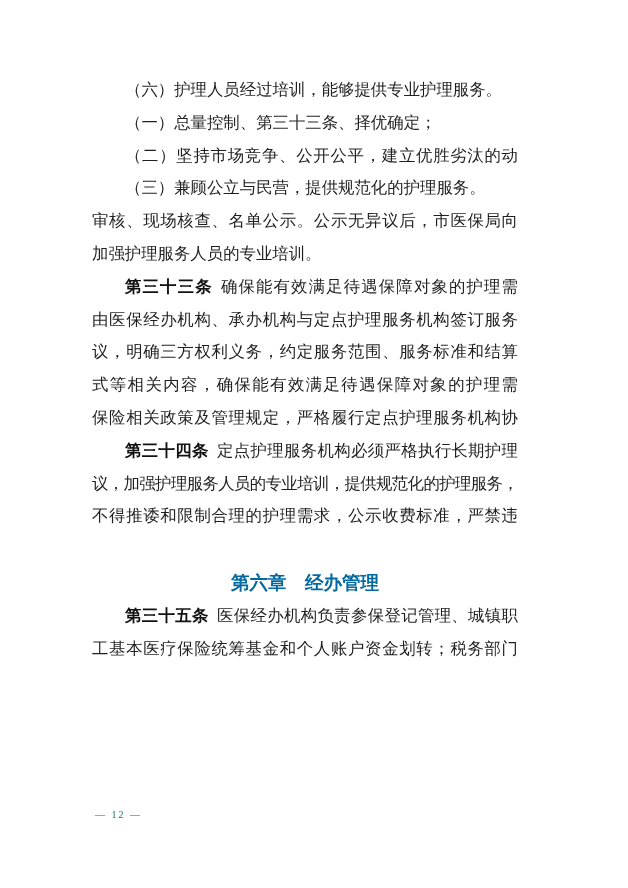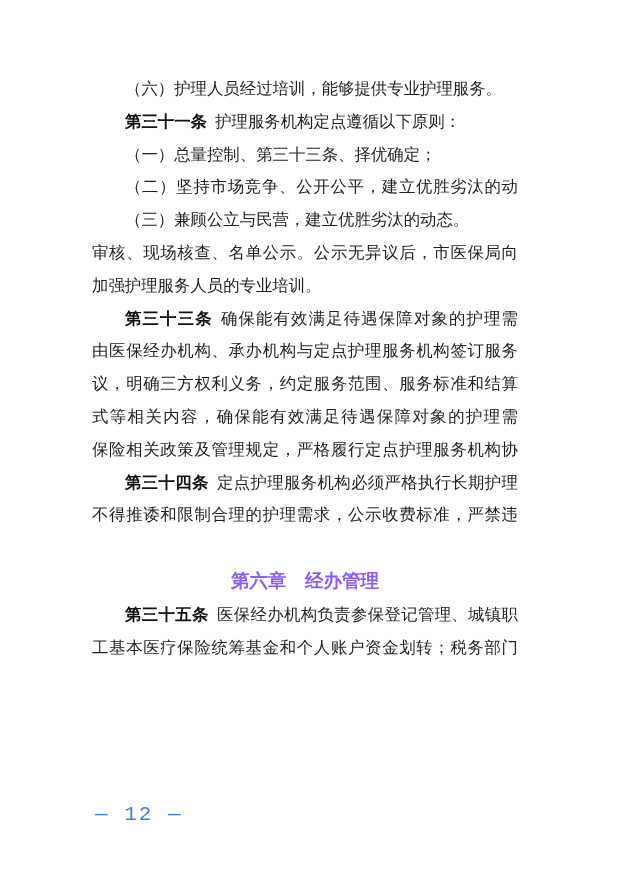--- a/index.html
+++ b/index.html
@@ -2,21 +2,21 @@
 <html><head>
 <meta charset="utf-8">
 <style>
   html,body { margin:0; padding:0; }
   body { background:#ffffff; }
   .page {
     position:relative;
     width:628px; height:888px;
     background:#ffffff;
     overflow:hidden;
-    font-family:Liberation Mono, monospace;
+    font-family:Liberation Serif, serif;
   }
   .textblock {
     position:absolute;
     left:92px; top:74px;
     width:426px;
   }
   .line {
     font-size:16.4px;
     line-height:32.8px;
     height:32.8px;
@@ -35,67 +35,67 @@
     font-weight:bold;
     color:#111111;
     margin-right:0.5em;
   }
   .chapter {
     margin-top:34px;
     height:32.8px;
     line-height:32.8px;
     font-size:18.5px;
     font-weight:bold;
-    color:#8b5cf6;
+    color:#0369a1;
     text-align:center;
   }
   .after-chapter { }
   .pagenum {
     position:absolute;
     left:95px; top:802px;
-    font-size:21px;
+    font-size:10px;
     line-height:26px;
-    color:#3b82f6;
+    color:#0f766e;
     letter-spacing:2px;
   }
 </style>
 </head>
 <body>
 
 <div class="page">
   <div class="textblock">
 
     <div class="line indent"><span>（六）护理人员经过培训，能够提供专业护理服务。</span></div>
 
-    <div class="line indent"><b class="term">第三十一条</b><span>护理服务机构定点遵循以下原则：</span></div>
 
     <div class="line indent"><span>（一）总量控制、第三十三条、择优确定；</span></div>
 
     <div class="line indent fill"><span>（二）坚持市场竞争、公开公平，建立优胜劣汰的动态</span></div>
 
 
-    <div class="line indent"><span>（三）兼顾公立与民营，建立优胜劣汰的动态。</span></div>
+    <div class="line indent"><span>（三）兼顾公立与民营，提供规范化的护理服务。</span></div>
 
 
     <div class="line fill"><span>审核、现场核查、名单公示。公示无异议后，市医保局向社</span></div>
 
     <div class="line"><span>加强护理服务人员的专业培训。</span></div>
 
     <div class="line indent fill"><b class="term">第三十三条</b><span>确保能有效满足待遇保障对象的护理需求，</span></div>
 
     <div class="line fill"><span>由医保经办机构、承办机构与定点护理服务机构签订服务协</span></div>
 
     <div class="line fill"><span>议，明确三方权利义务，约定服务范围、服务标准和结算方</span></div>
 
     <div class="line fill"><span>式等相关内容，确保能有效满足待遇保障对象的护理需求。</span></div>
 
     <div class="line fill"><span>保险相关政策及管理规定，严格履行定点护理服务机构协</span></div>
 
     <div class="line indent fill"><b class="term">第三十四条</b><span>定点护理服务机构必须严格执行长期护理</span></div>
 
+    <div class="line fill tight"><span>议，加强护理服务人员的专业培训，提供规范化的护理服务，</span></div>
 
     <div class="line fill"><span>不得推诿和限制合理的护理需求，公示收费标准，严禁违规</span></div>
 
 
     <div class="chapter">第六章　经办管理</div>
 
     <div class="line indent fill after-chapter"><b class="term">第三十五条</b><span>医保经办机构负责参保登记管理、城镇职</span></div>
 
     <div class="line fill"><span>工基本医疗保险统筹基金和个人账户资金划转；税务部门应</span></div>
 

